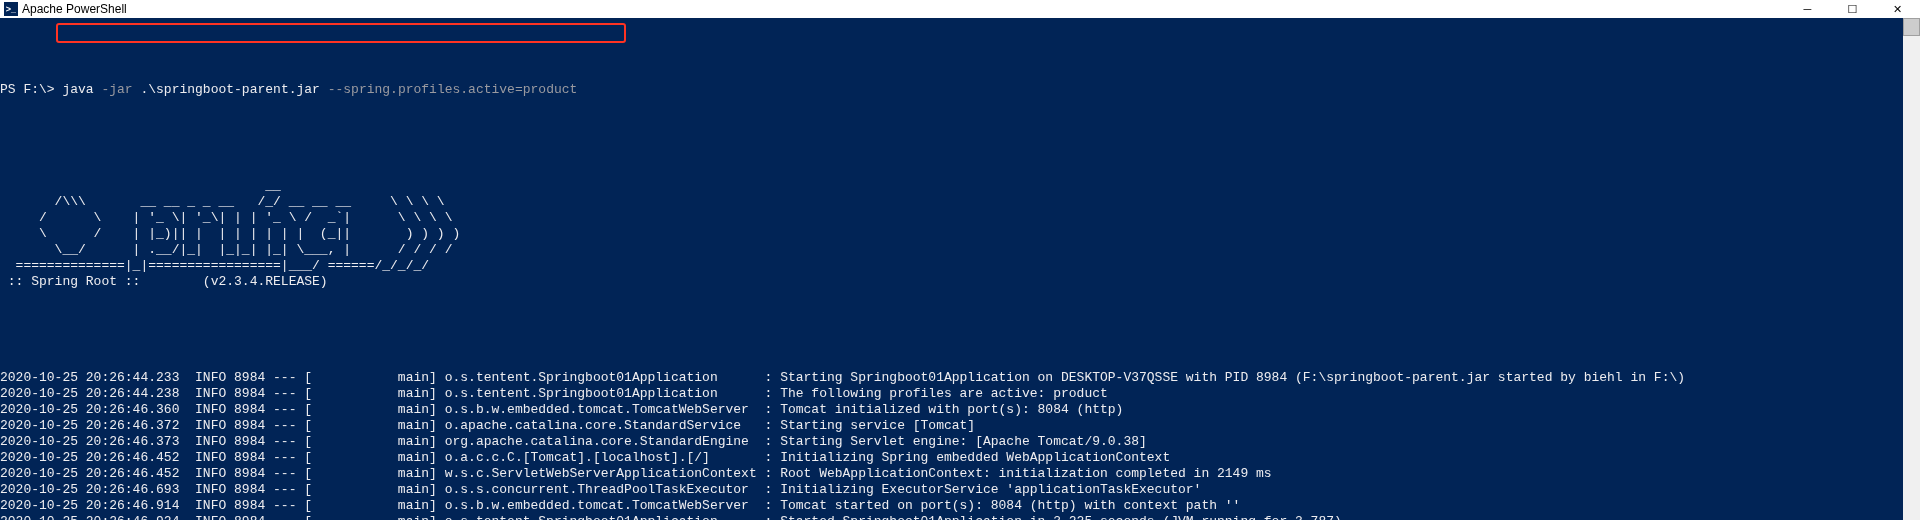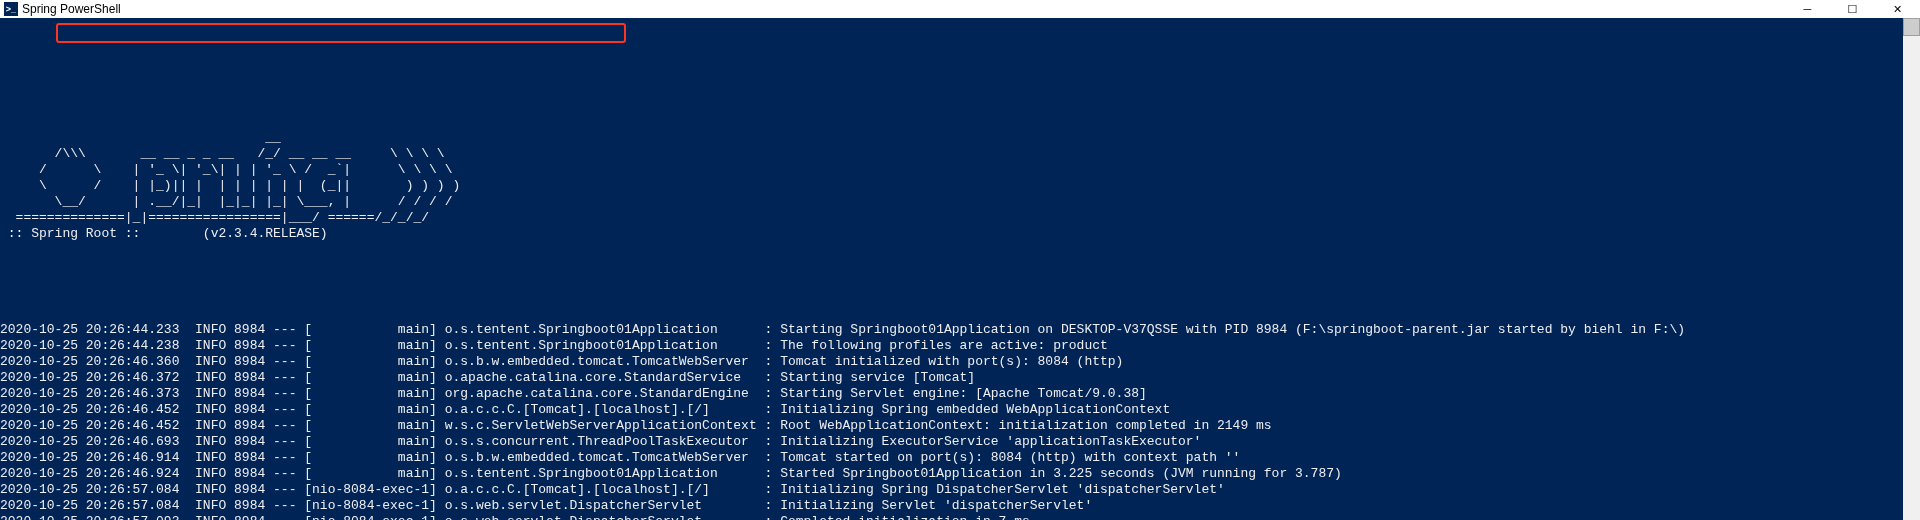--- a/index.html
+++ b/index.html
@@ -16,29 +16,30 @@
   .yellow { color:#eeedf0; }
   .gray { color:#9a9aa0; }
   .highlight-box { position:absolute; border:2px solid #ff3322; border-radius:3px; pointer-events:none; }
   pre { font-family: Consolas, "Courier New", monospace; font-size:13px; line-height:16px; margin:0; }
 </style>
 </head>
 <body>
 
 <div class="titlebar">
   <span class="ps-icon">&gt;_</span>
-  <span>Spring PowerShell</span>
+  <span>Apache PowerShell</span>
   <span class="spacer"></span>
   <div class="winbtn">─</div>
   <div class="winbtn">☐</div>
   <div class="winbtn">✕</div>
 </div>
 
 <div class="terminal">
   <div class="content">
+    <pre><span class="prompt">PS F:\&gt; </span><span class="yellow">java</span><span class="gray"> -jar </span><span>.\springboot-parent.jar</span><span class="gray"> --spring.profiles.active=product</span></pre>
     <pre> </pre>
     <pre id="banner">                                  __
        /\\\       __ __ _ _ __   /_/ __ __ __     \ \ \ \
      /      \    | '_ \| '_\| | | '_ \ /  _`|      \ \ \ \
      \      /    | |_)|| |  | | | | | |  (_||       ) ) ) )
        \__/      | .__/|_|  |_|_| |_| \___, |      / / / /
   ==============|_|=================|___/ ======/_/_/_/
  :: Spring Root ::        (v2.3.4.RELEASE)</pre>
     <pre> </pre>
     <pre id="logs">2020-10-25 20:26:44.233  INFO 8984 --- [           main] o.s.tentent.Springboot01Application      : Starting Springboot01Application on DESKTOP-V37QSSE with PID 8984 (F:\springboot-parent.jar started by biehl in F:\)

